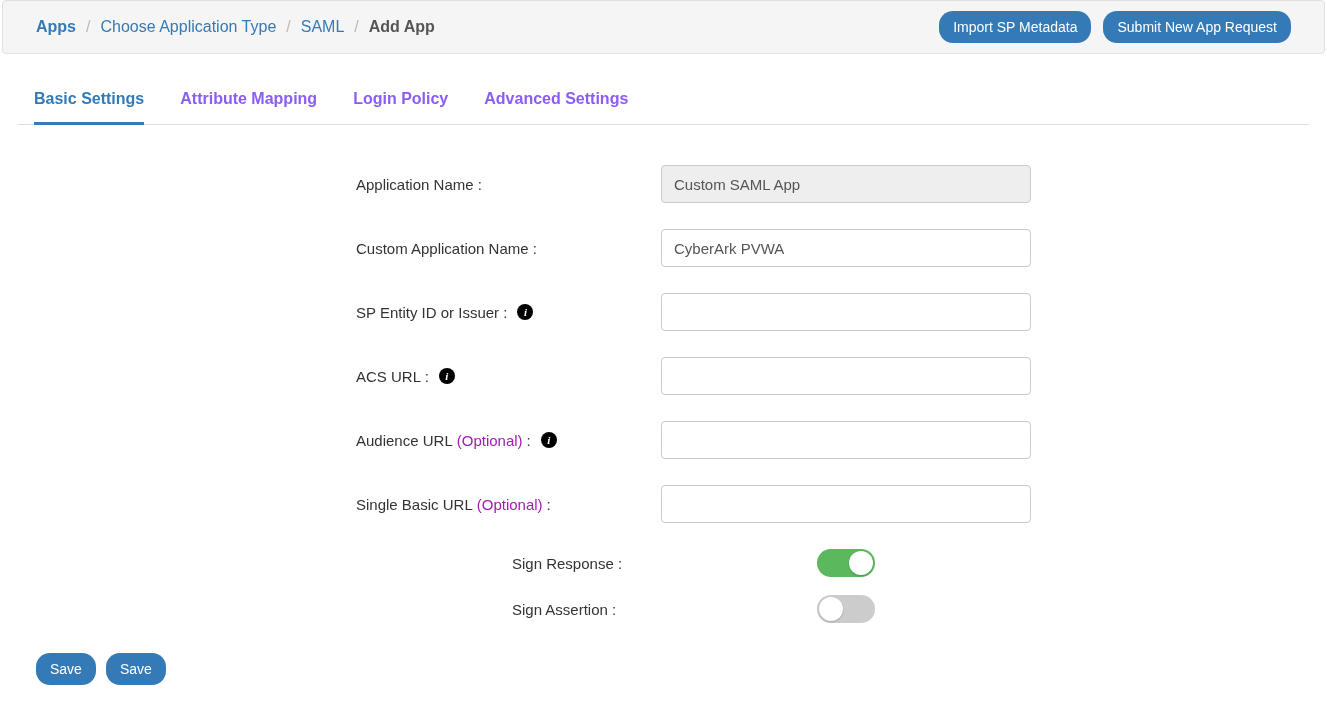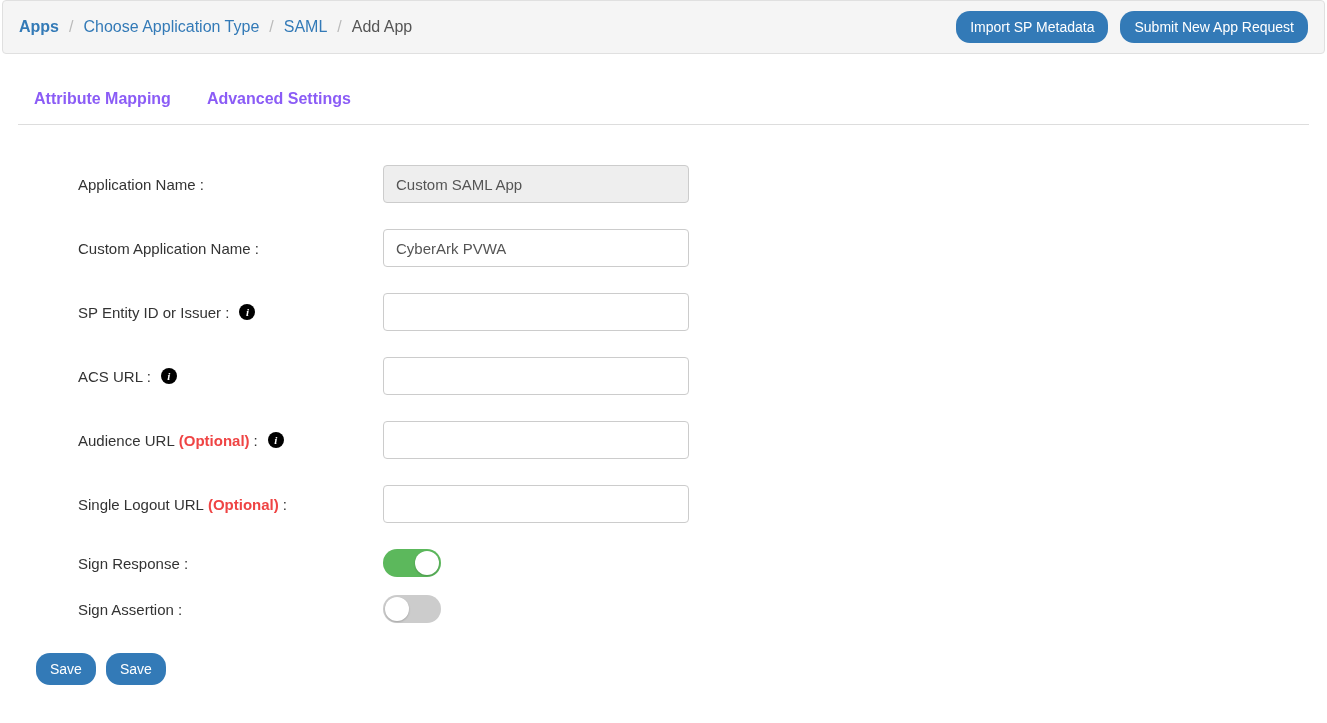--- a/index.html
+++ b/index.html
@@ -8,39 +8,39 @@
     font-family: -apple-system, BlinkMacSystemFont, "Segoe UI", Helvetica, Arial, sans-serif;
     font-size: 15px;
     color: #333;
     background: #fff;
   }
   .top-bar {
     background: #f5f5f5;
     border: 1px solid #e0e0e0;
     border-radius: 4px;
     margin: 0 2px;
-    padding: 10px 16px;
+    padding: 10px 33px;
     display: flex;
     align-items: center;
     justify-content: space-between;
   }
   .breadcrumb {
     display: flex;
     align-items: center;
     gap: 10px;
     font-size: 16px;
   }
   .breadcrumb a {
     color: #337ab7;
     text-decoration: none;
     cursor: pointer;
   }
   .breadcrumb a.bold { font-weight: 700; }
   .breadcrumb .sep { color: #bbb; }
-  .breadcrumb .current { color: #555; }
+  .breadcrumb .current { color: #555; font-weight: bold; }
   .top-actions { display: flex; gap: 12px; }
   .btn {
     background: #337ab7;
     color: #fff;
     border: none;
     border-radius: 14px;
     padding: 8px 14px;
     font-size: 14px;
     cursor: pointer;
   }
@@ -67,50 +67,51 @@
     color: #337ab7;
     border-bottom-color: #337ab7;
   }
   .form-area {
     padding-left: 60px;
   }
   .form-row {
     display: flex;
     align-items: center;
     margin-bottom: 26px;
+    justify-content: center;
   }
   .form-row.toggle-row { margin-bottom: 18px; }
   .form-label {
     width: 305px;
     font-size: 15px;
     color: #333;
     display: flex;
     align-items: center;
     gap: 4px;
     flex-shrink: 0;
   }
-  .optional { color: #ef4444; font-weight: bold; }
+  .optional { color: #a21caf; }
   .info-icon {
     display: inline-flex;
     align-items: center;
     justify-content: center;
     width: 16px;
     height: 16px;
     border-radius: 50%;
     background: #000;
     color: #fff;
     font-size: 11px;
     font-weight: 700;
     font-style: italic;
     font-family: Georgia, serif;
     margin-left: 6px;
     cursor: help;
   }
   .form-input {
-    width: 306px;
+    width: 370px;
     height: 38px;
     border: 1px solid #ccc;
     border-radius: 4px;
     padding: 16px 12px;
     font-size: 15px;
     color: #555;
     background: #fff;
   }
   .form-input[disabled] {
     background: #eeeeee;
@@ -161,21 +162,23 @@
   </div>
   <div class="top-actions">
     <button class="btn">Import SP Metadata</button>
     <button class="btn">Submit New App Request</button>
   </div>
 </div>
 
 <div class="content">
 
   <div class="tabs">
+    <div class="tab active">Basic Settings</div>
     <div class="tab">Attribute Mapping</div>
+    <div class="tab">Login Policy</div>
     <div class="tab">Advanced Settings</div>
   </div>
 
   <div class="form-area">
 
     <div class="form-row">
       <div class="form-label">Application Name :</div>
       <input class="form-input" disabled="" value="Custom SAML App" style="">
     </div>
 
@@ -205,21 +208,21 @@
         <span>Audience URL </span>
         <span class="optional">(Optional)</span>
         <span> :</span>
         <span class="info-icon">i</span>
       </div>
       <input class="form-input" value="" style="">
     </div>
 
     <div class="form-row">
       <div class="form-label">
-        <span>Single Logout URL </span>
+        <span>Single Basic URL </span>
         <span class="optional">(Optional)</span>
         <span> :</span>
       </div>
       <input class="form-input" value="" style="">
     </div>
 
     <div class="form-row toggle-row">
       <div class="form-label">Sign Response :</div>
       <div id="toggle-sign-response" class="toggle on">
         <div class="knob"></div>

